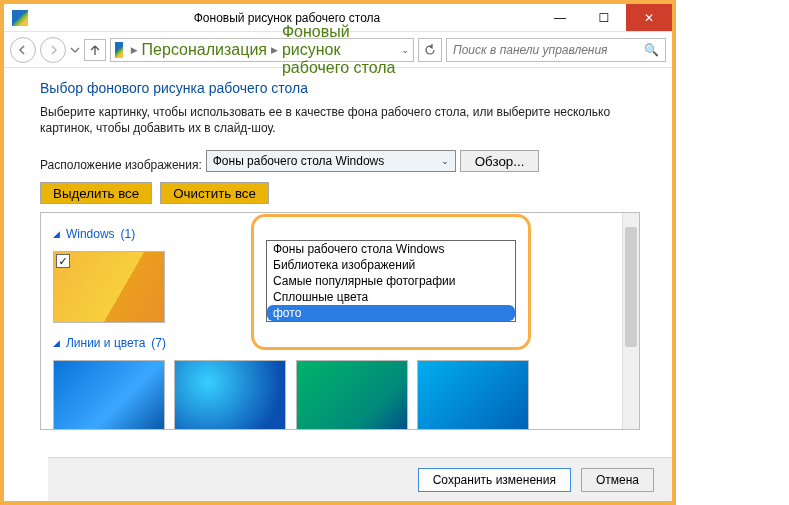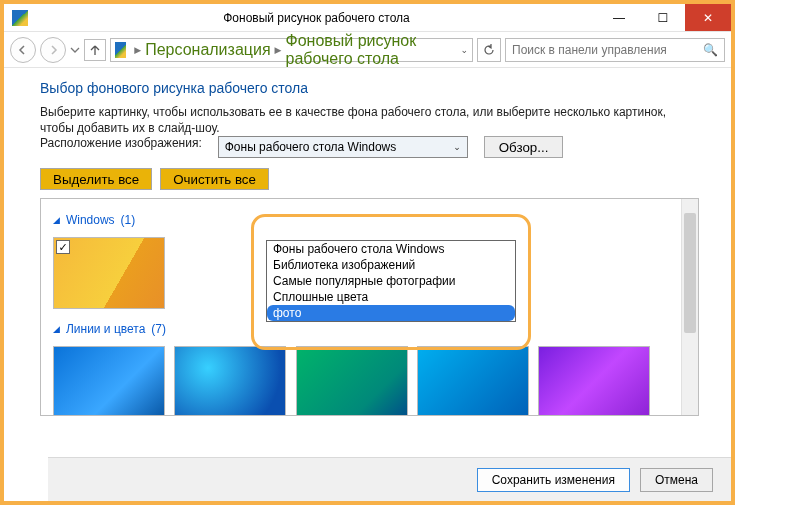--- a/index.html
+++ b/index.html
@@ -1,17 +1,17 @@
 <!DOCTYPE html>
 <html><head>
 <meta charset="utf-8">
 <style>
   * { box-sizing: border-box; margin: 0; padding: 0; }
   body { font-family: "Segoe UI", Tahoma, sans-serif; font-size: 12px; background: #fff; }
-  .frame { width: 735px; height: 505px; border: 4px solid #f7b047; position: relative; background: #fff; overflow: hidden; }
+  .frame { width: 676px; height: 505px; border: 4px solid #f7b047; position: relative; background: #fff; overflow: hidden; }
 
   
   .titlebar { height: 28px; background: #fff; display: flex; align-items: center; border-bottom: 1px solid #e4e4e4; }
   .titlebar-icon { width: 16px; height: 16px; margin: 0 8px; background: linear-gradient(135deg,#1e6fbf 0%,#1e6fbf 50%,#3fa23f 50%,#f2c43a 75%); }
   .title-text { flex: 1; text-align: center; font-size: 12px; color: #000; }
   .win-btns { display: flex; height: 100%; }
   .win-btn { width: 44px; height: 100%; display: flex; align-items: center; justify-content: center; font-size: 12px; }
   .win-btn.min { background: #fff; }
   .win-btn.max { background: #fff; }
   .win-btn.close { background: #cf3e2b; color: #fff; width: 46px; }
@@ -20,28 +20,28 @@
   .navbar { height: 36px; display: flex; align-items: center; padding: 0 6px; gap: 4px; border-bottom: 1px solid #e4e4e4; }
   .nav-circ { width: 26px; height: 26px; border: 1px solid #bdbdbd; border-radius: 50%; display: flex; align-items: center; justify-content: center; color: #777; background: #fdfdfd; }
   .nav-arrow-up { width: 22px; height: 22px; border: 1px solid #bdbdbd; display: flex; align-items: center; justify-content: center; color: #555; }
   .breadcrumb-wrap { flex: 1; height: 24px; border: 1px solid #bdbdbd; display: flex; align-items: center; padding: 0 4px; background: #fff; }
   .breadcrumb-icon { width: 16px; height: 16px; background: linear-gradient(135deg,#1e6fbf 0%,#1e6fbf 50%,#3fa23f 50%,#f2c43a 75%); margin-right: 4px; }
   .crumb-sep { color: #777; margin: 0 4px; font-size: 9px; }
   .crumb { color: #4d7c0f; font-size: 16px; }
   .crumb-drop { margin-left: auto; font-size: 9px; color: #555; }
   .refresh-btn { width: 24px; height: 24px; border: 1px solid #bdbdbd; display: flex; align-items: center; justify-content: center; color: #555; }
   .search-wrap { width: 220px; height: 24px; border: 1px solid #bdbdbd; display: flex; align-items: center; padding: 0 6px; color: #888; }
-  .search-wrap input { border: none; outline: none; flex: 1; font-size: 12px; color: #888; background: transparent; }
+  .search-wrap input { border: none; outline: none; flex: 1; font-size: 12px; font-style: italic; color: #888; background: transparent; }
   .search-icon { margin-left: 4px; color: #777; font-size: 12px; }
 
   
   .content { padding: 12px 32px 0 36px; position: relative; }
   .page-title { color: #0a4f9e; font-size: 14px; margin-bottom: 8px; }
-  .page-desc { color: #222; font-size: 12px; line-height: 1.35; max-width: 700px; }
-  .loc-row { display: flex; align-items: flex-start; gap: 16px; margin-bottom: 10px; }
+  .page-desc { color: #222; font-size: 12px; line-height: 1.35; margin-bottom: 14px; max-width: 700px; }
+  .loc-row { display: flex; align-items: flex-end; gap: 4px; margin-bottom: 10px; }
   .loc-label { color: #222; }
   .loc-select { width: 250px; height: 22px; border: 1px solid #888; background: #eef3f8; display: flex; align-items: center; padding: 0 6px; position: relative; }
   .loc-select .sel-text { flex: 1; }
   .loc-select .sel-arrow { font-size: 9px; color: #333; }
   .browse-btn { height: 22px; padding: 0 14px; border: 1px solid #a6a6a6; background: #efefef; }
 
   .sel-row { display: flex; gap: 8px; margin-bottom: 8px; }
   .small-btn { height: 22px; padding: 0 12px; border: 1px solid #a6a6a6; background: #eab308; }
 
   .gallery-outer { border: 1px solid #bdbdbd; height: 218px; display: flex; }

